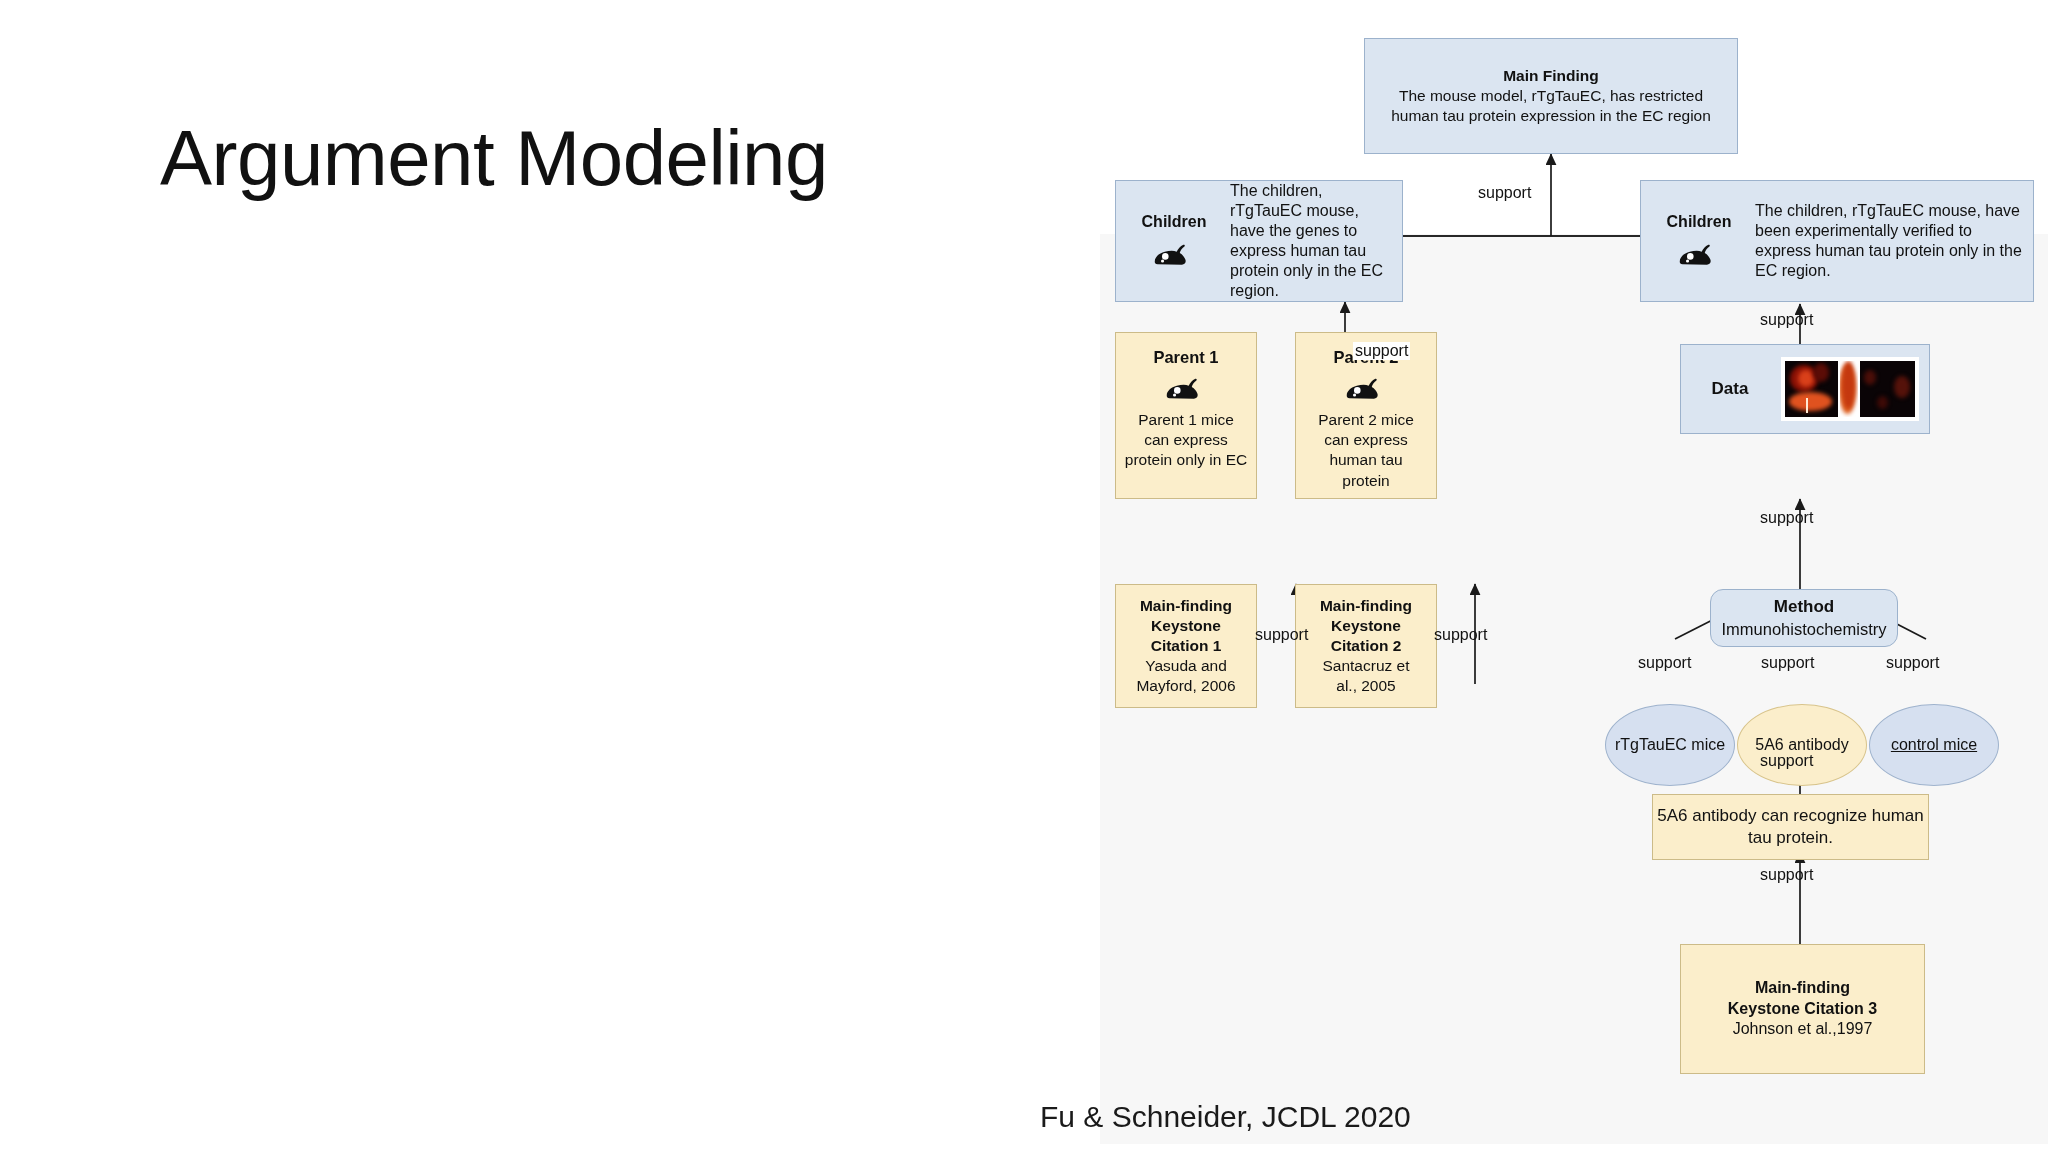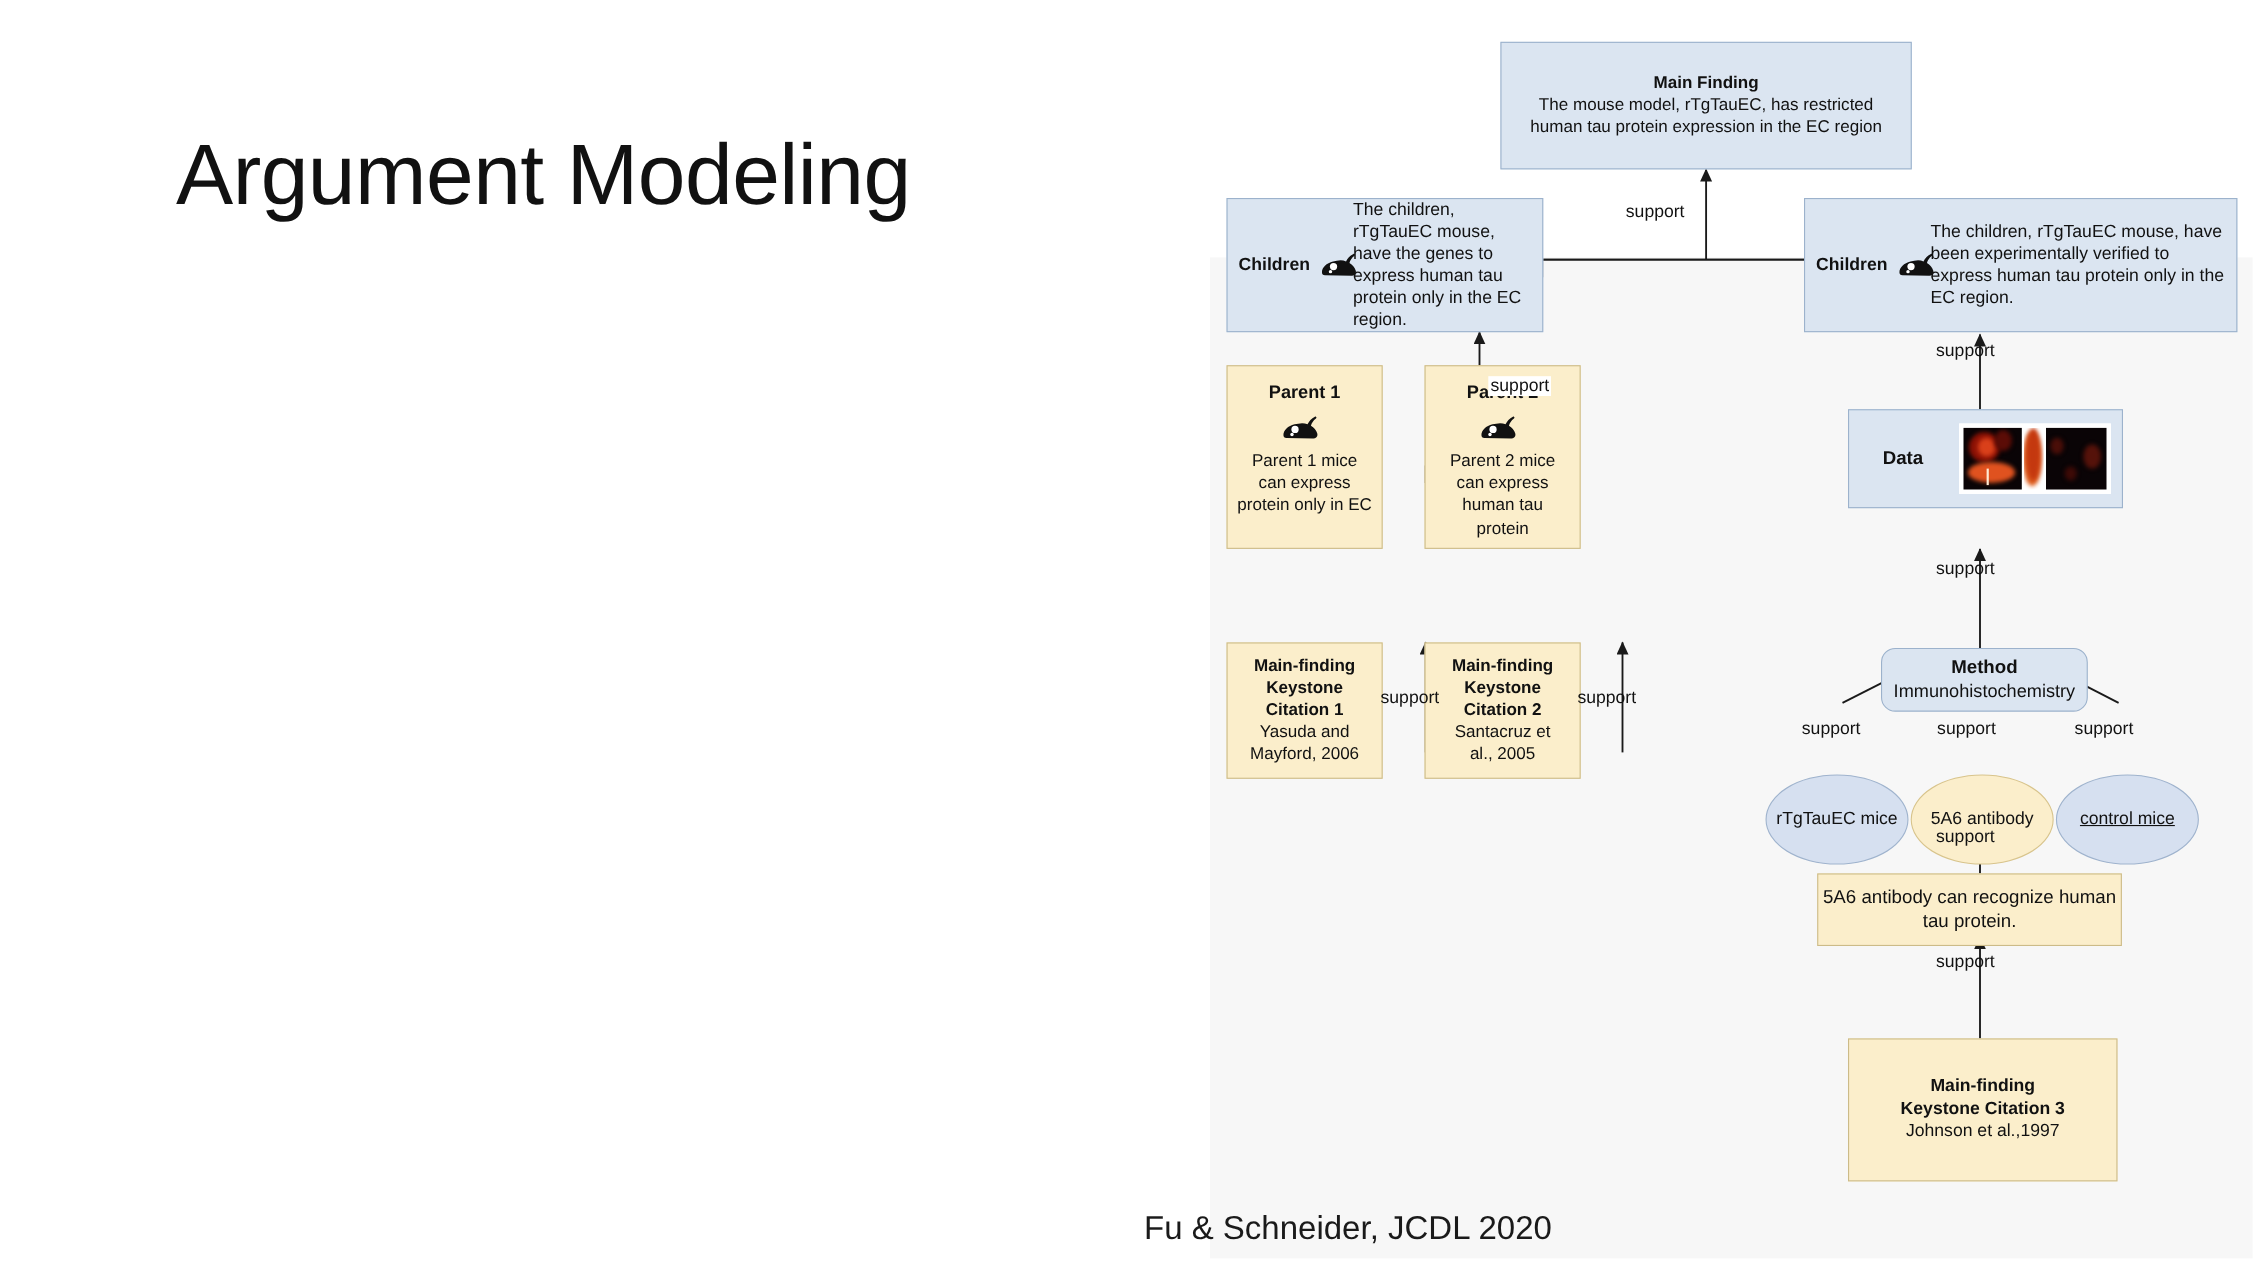--- a/index.html
+++ b/index.html
@@ -51,40 +51,40 @@
   .node b{font-weight:bold;}
   .node .stack{padding:4px 20px;}
 
   
   .claim{
     display:flex;align-items:center;justify-content:flex-start;
     padding:6px 10px;gap:8px;
   }
   .claim .lbl{
     flex:0 0 auto;width:96px;text-align:center;
-    display:flex;align-items:center;gap:8px;
+    display:flex;flex-direction:column;align-items:center;gap:8px;
   }
   .claim .lbl .cap{font-weight:bold;font-size:16px;}
   .claim .body{flex:1 1 auto;text-align:left;font-size:16px;line-height:1.26;}
 
   
   .parent{
     flex-direction:column;justify-content:flex-start;
     padding:14px 8px 10px 8px;gap:6px;
   }
   .parent .cap{font-weight:bold;font-size:16.5px;}
   .parent .body{font-size:15.5px;line-height:1.3;}
 
   
   .mouse{display:block;}
 
   
   .datanode{
     display:flex;align-items:center;justify-content:flex-start;
-    padding:6px 10px;gap:12px;margin-top:28px;
+    padding:6px 10px;gap:12px;
   }
   .datanode .cap{font-weight:bold;font-size:17px;flex:0 0 auto;width:78px;text-align:center;}
   .data-thumb{
     flex:1 1 auto;height:64px;background:#ffffff;
     border:2px solid #ffffff;display:flex;gap:2px;padding:2px;box-sizing:border-box;
   }
   .micro{position:relative;background:#0a0406;overflow:hidden;}
   .micro.a{flex:0 0 41%;}
   .micro.b{flex:0 0 14%;display:flex;flex-direction:column;gap:2px;background:transparent;}
   .micro.c{flex:1 1 auto;}

